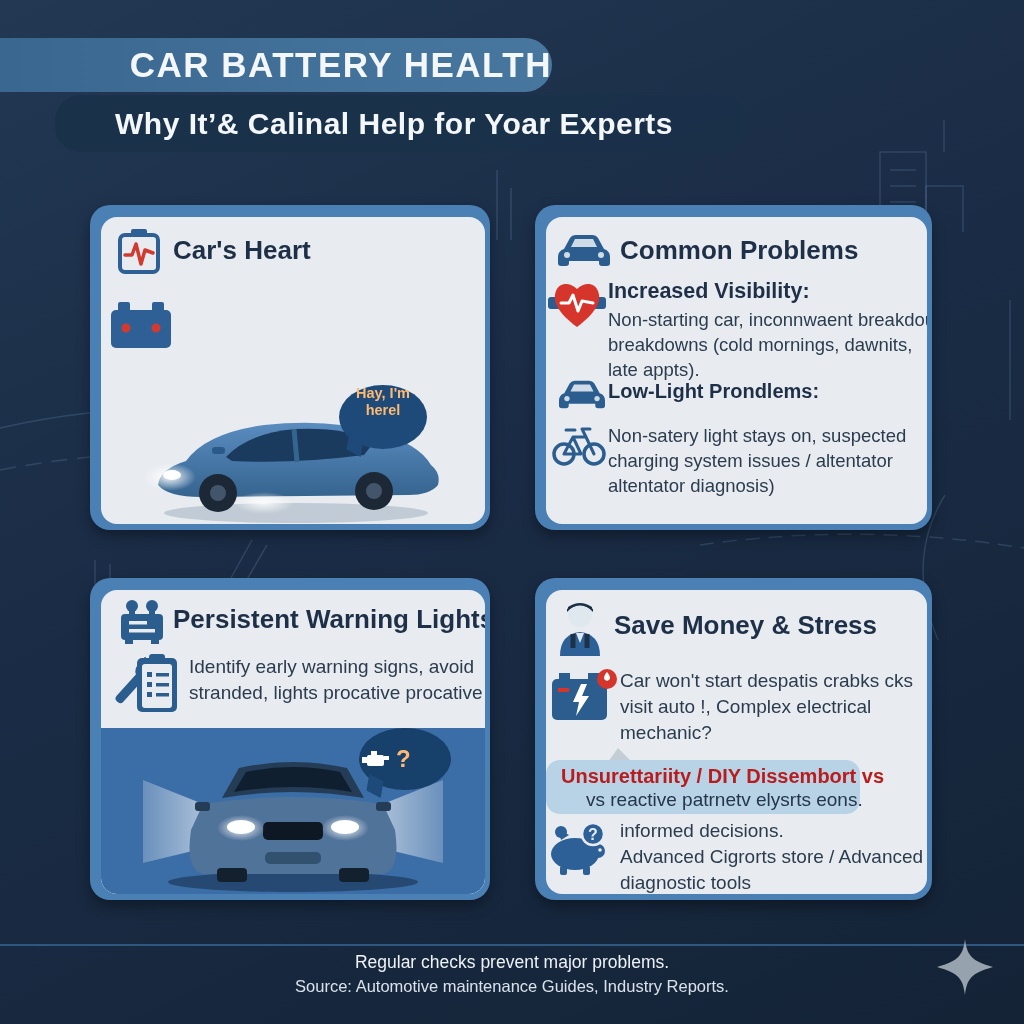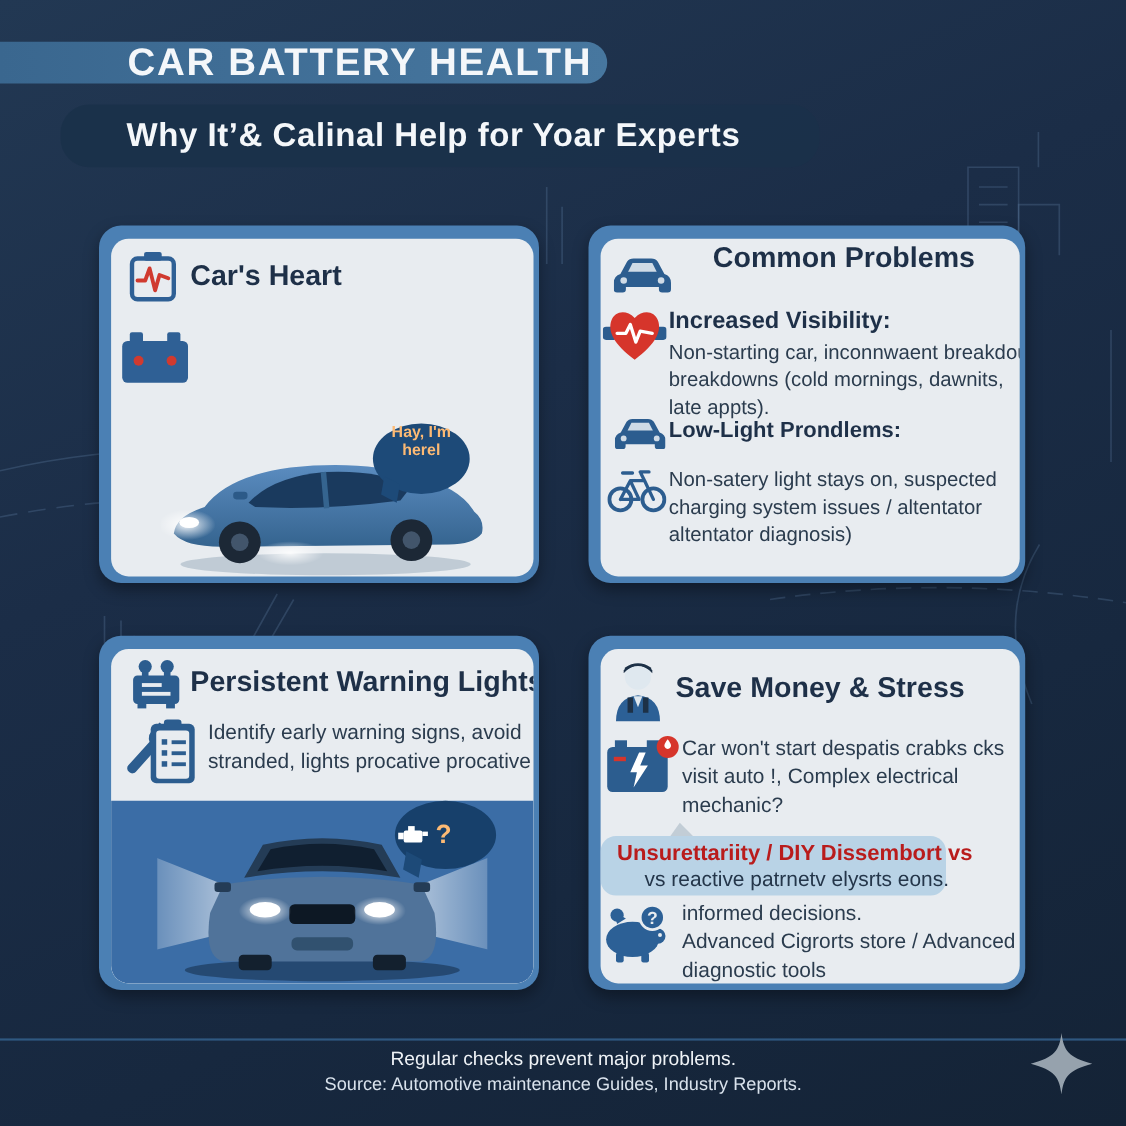--- a/index.html
+++ b/index.html
@@ -3,22 +3,22 @@
 <meta charset="utf-8">
 <style>
   html,body{margin:0;padding:0;background:#0d1a2a;}
   .stage{
     position:relative;width:1024px;height:1024px;overflow:hidden;
     font-family:"Liberation Sans","DejaVu Sans",sans-serif;
     background:linear-gradient(155deg,#223853 0%,#1b2d47 38%,#17283f 70%,#142336 100%);
   }
   .abs{position:absolute;}
   
-  .banner1{left:0;top:38px;width:552px;height:38px;border-radius:0 27px 27px 0;
-    background:linear-gradient(90deg,#3a678f,#47779f);display:flex;align-items:center;}
+  .banner1{left:0;top:38px;width:552px;height:54px;border-radius:0 27px 27px 0;
+    background:linear-gradient(90deg,#3a678f,#47779f);display:flex;align-items:center;justify-content:flex-end;}
   .banner1 span{margin-left:116px;color:#f4f7fa;font-size:35px;font-weight:bold;letter-spacing:1.5px;}
   .banner2{left:55px;top:95px;width:690px;height:57px;border-radius:26px;
     background:rgba(26,49,74,0.92);display:flex;align-items:center;}
   .banner2 span{margin-left:60px;color:#f4f7fa;font-size:30px;font-weight:bold;letter-spacing:.5px;}
   
   .card-wrap{background:#4b80b4;border-radius:20px;box-shadow:0 6px 14px rgba(0,0,0,.35);}
   .card{position:absolute;inset:12px 5px 6px 11px;background:#e8ecf0;border-radius:16px;overflow:hidden;}
   .card-title{font-weight:bold;font-size:26px;color:#1e3048;white-space:nowrap;}
   .body-text{font-size:19px;color:#2b3c4e;line-height:26px;white-space:nowrap;}
   .body-text-sm{font-size:18.5px;color:#2b3c4e;line-height:25px;white-space:nowrap;}
@@ -118,21 +118,21 @@
   </div>
 
   <div class="abs card-wrap" style="left:535px;top:205px;width:397px;height:325px;">
     <div class="card">
       <svg class="abs" style="left:12px;top:16px;" width="52" height="36" viewBox="0 0 52 36">
         <path d="M6 16 L12 5 Q14 2 18 2 H34 Q38 2 40 5 L46 16 Q52 18 52 24 V30 Q52 33 49 33 H44 Q41 33 41 30 V28 H11 V30 Q11 33 8 33 H3 Q0 33 0 30 V24 Q0 18 6 16 Z" fill="#2c5d8f"></path>
         <path d="M13 14 L17 6 H35 L39 14 Z" fill="#cfdbe6"></path>
         <circle cx="9" cy="22" r="3" fill="#cfdbe6"></circle>
           <circle cx="43" cy="22" r="3" fill="#cfdbe6"></circle>
       </svg>
-      <div class="abs card-title" style="left:74px;top:2px;margin-left:28px;">Common Problems</div>
+      <div class="abs card-title" style="left:74px;top:18px;">Common Problems</div>
 
       <svg class="abs" style="left:2px;top:60px;" width="58" height="52" viewBox="0 0 58 52">
         <rect x="0" y="20" width="13" height="12" rx="3" fill="#2c5d8f"></rect>
         <rect x="45" y="20" width="13" height="12" rx="3" fill="#2c5d8f"></rect>
         <path d="M29 50 C10 36 4 24 8 14 C11 6 21 4 29 12 C37 4 47 6 50 14 C54 24 48 36 29 50 Z" fill="#d6352b"></path>
         <polyline points="13,26 21,26 25,18 30,34 34,24 45,26" stroke="#fff" stroke-width="3" fill="none" stroke-linecap="round" stroke-linejoin="round"></polyline>
       </svg>
       <div class="abs item-heading" style="left:62px;top:62px;">Increased Visibility:</div>
       <div class="abs body-text-sm" style="left:62px;top:90px;">
         <div>Non-starting car, inconnwaent breakdouns</div>

